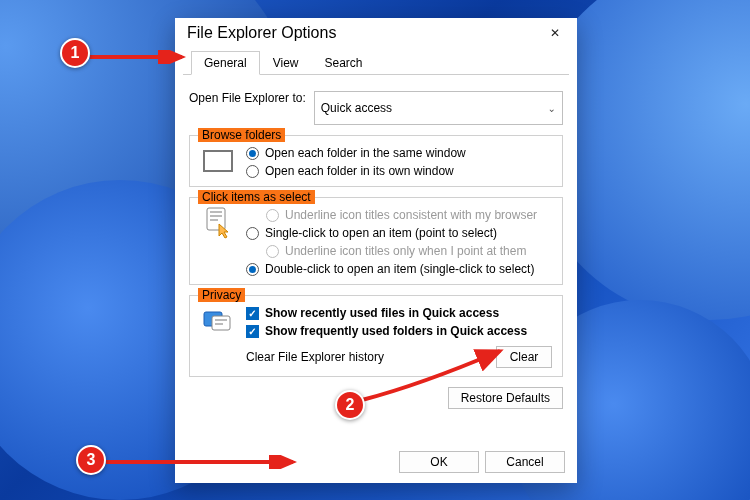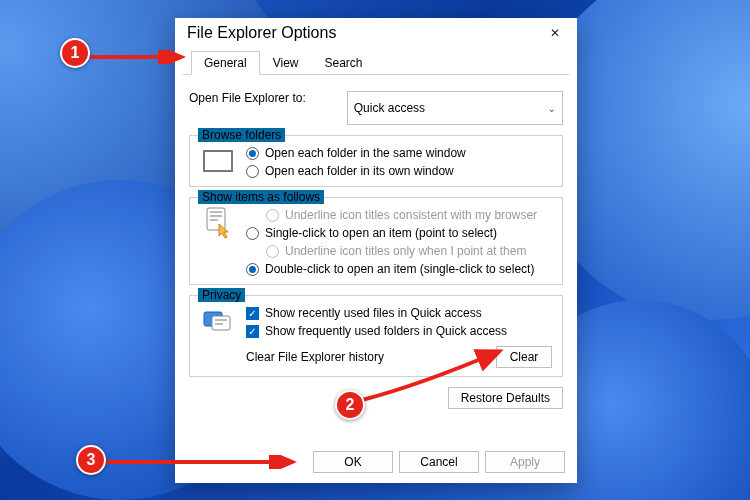--- a/index.html
+++ b/index.html
@@ -15,36 +15,36 @@
   .title { flex: 1; font-size: 16px; }
   .close-btn { width: 40px; height: 30px; display: flex; align-items: center; justify-content: center; font-size: 14px; color: #222; }
 
   .tabs { display: flex; padding: 0 8px; border-bottom: 1px solid #ccc; margin: 2px 8px 0 8px; }
   .tab { padding: 4px 12px; border: 1px solid transparent; position: relative; top: 1px; cursor: default; }
   .tab.active { border: 1px solid #ccc; border-bottom: 1px solid #fff; background: #fff; }
 
   .content { flex: 1; padding: 10px 14px 6px 14px; overflow: hidden; }
   .row { display: flex; align-items: flex-start; margin: 6px 0 10px 0; gap: 8px; }
   .row label { white-space: nowrap; }
-  .select { flex: 1; border: 1px solid #bfbfbf; background: #fff; height: 34px; display: flex; align-items: center; padding: 16px 6px; position: relative; margin-left: 33px; }
+  .select { flex: 1; border: 1px solid #bfbfbf; background: #fff; height: 34px; display: flex; align-items: center; padding: 16px 6px; position: relative; }
   .select .chev { position: absolute; right: 6px; font-size: 10px; color: #555; }
 
   .group { border: 1px solid #d0d0d0; margin: 0 0 10px 0; padding: 10px 10px 8px 10px; position: relative; }
-  .group .legend { position: absolute; top: -8px; left: 8px; background: #0369a1; padding: 0 4px; font-size: 12px; }
+  .group .legend { position: absolute; top: -8px; left: 8px; background: #f97316; padding: 0 4px; font-size: 12px; }
   .grow { display: flex; gap: 10px; }
   .icon-box { width: 36px; height: 30px; flex: 0 0 36px; display: flex; align-items: center; justify-content: center; }
   .folder-rect { width: 30px; height: 22px; border: 2px solid #777; }
   .opts { flex: 1; display: flex; flex-direction: column; gap: 4px; text-align: right; }
   .radio-line { display: flex; align-items: center; gap: 6px; }
   .radio-line.sub { padding-left: 20px; }
   .radio-outer { width: 13px; height: 13px; border: 1px solid #555; border-radius: 50%; display: flex; align-items: center; justify-content: center; flex: 0 0 13px; }
   .radio-outer.sel::after { content: ""; width: 7px; height: 7px; border-radius: 50%; background: #0067c0; display: block; }
   .radio-outer.dis { border-color: #bbb; }
   .radio-line.dis span:last-child { color: #9a9a9a; }
-  .check-line { display: flex; align-items: center; gap: 6px; }
+  .check-line { display: flex; align-items: center; gap: 6px; font-weight: bold; }
   .chk { width: 13px; height: 13px; background: #0067c0; color: #fff; font-size: 10px; display: flex; align-items: center; justify-content: center; flex: 0 0 13px; }
   .chk::after { content: "✓"; }
 
   .click-icon svg, .priv-icon svg { display: block; }
 
   .clear-row { display: flex; align-items: center; gap: 10px; margin-top: 8px; padding-left: 46px; }
   .clear-row .lbl { flex: 1; }
   .btn { border: 1px solid #bfbfbf; background: #fdfdfd; height: 22px; padding: 0 12px; display: inline-flex; align-items: center; justify-content: center; min-width: 56px; cursor: default; }
   .restore-row { display: flex; justify-content: flex-end; margin: 8px 0 0 0; }
 
@@ -101,21 +101,21 @@
           </div>
           <div class="radio-line">
             <span class="radio-outer"></span>
             <span>Open each folder in its own window</span>
           </div>
         </div>
       </div>
     </div>
 
     <div class="group">
-      <span class="legend">Show items as follows</span>
+      <span class="legend">Click items as select</span>
       <div class="grow">
         <div class="icon-box click-icon">
           <svg width="30" height="34" viewBox="0 0 30 34">
             <rect x="4" y="2" width="18" height="22" rx="2" fill="#fff" stroke="#888"></rect>
             <rect x="7" y="5" width="12" height="2" fill="#bbb"></rect>
             <rect x="7" y="9" width="12" height="2" fill="#bbb"></rect>
             <rect x="7" y="13" width="8" height="2" fill="#bbb"></rect>
             <path d="M16 18 L16 30 L19 27 L22 32 L24 31 L21 26 L25 26 Z" fill="#ffb84d" stroke="#cc8400"></path>
           </svg>
         </div>
@@ -169,21 +169,20 @@
     </div>
 
     <div class="restore-row">
       <span class="btn">Restore Defaults</span>
     </div>
   </div>
 
   <div class="footer">
     <span class="btn">OK</span>
     <span class="btn">Cancel</span>
-    <span class="btn disabled">Apply</span>
   </div>
 </div>
 
 <div class="badge" style="left:60px; top:38px;">1</div>
 <div class="badge" style="left:335px; top:390px;">2</div>
 <div class="badge" style="left:76px; top:445px;">3</div>
 
 <div class="arrow" style="left:90px; top:50px;">
   <svg width="100" height="14">
       <defs>

